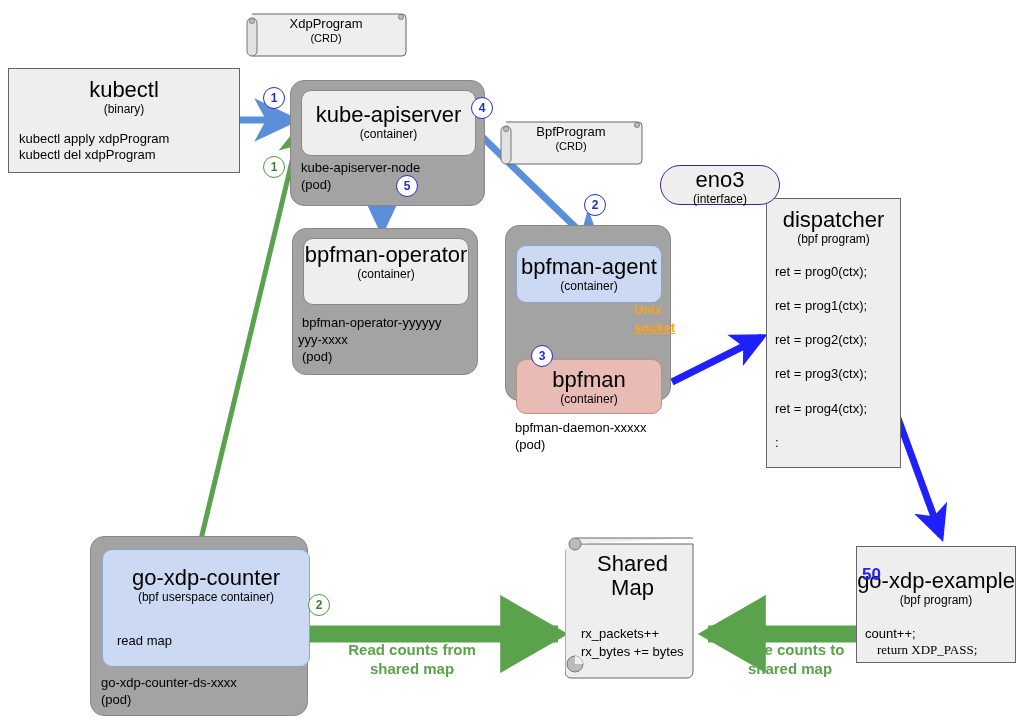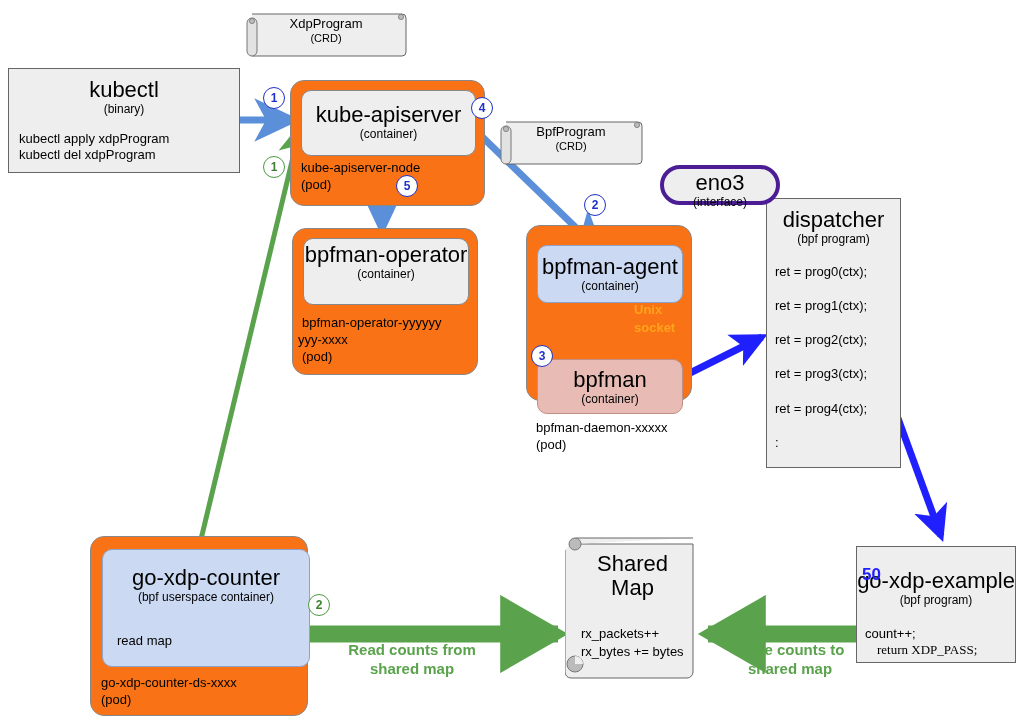--- a/index.html
+++ b/index.html
@@ -2,26 +2,26 @@
 <html><head>
 <meta charset="utf-8">
 <style>
   html,body{margin:0;padding:0;background:#ffffff;}
   body{font-family:"Liberation Sans","DejaVu Sans",sans-serif;}
   #stage{position:relative;width:1027px;height:725px;overflow:hidden;background:#fff;}
   .box{position:absolute;box-sizing:border-box;}
   
   .rect{background:#eeeeee;border:1px solid #666666;}
   
-  .pod{background:#f97316;border:1px solid #888888;border-radius:14px;}
+  .pod{background:#a3a3a3;border:1px solid #888888;border-radius:14px;}
   
   .cont{background:#eeeeee;border:1px solid #888888;border-radius:10px;}
   .cont.blue{background:#ccd9f2;border-color:#8aa4cc;}
   .cont.pink{background:#e8bcb4;border-color:#c08f86;}
-  .rounded{background:#eeeeee;border:4px solid #4c1d95;border-radius:20px;}
+  .rounded{background:#eeeeee;border:1px solid #4c1d95;border-radius:20px;}
   .title{font-size:22px;color:#000;text-align:center;line-height:1.1;}
   .sub{font-size:12px;color:#000;text-align:center;line-height:1.2;}
   .label{font-size:13px;color:#000;line-height:1.25;}
   .small{font-size:11px;color:#000;line-height:1.25;}
   .podlabel{position:absolute;font-size:13px;color:#000;line-height:1.22;}
   .ctr{position:absolute;border-radius:50%;box-sizing:border-box;
        display:flex;align-items:center;justify-content:center;
        font-size:12px;font-weight:bold;background:#ffffff;width:22px;height:22px;}
   .ctr.blue{border:1.6px solid #2030c8;color:#2030c8;}
   .ctr.green{border:1.6px solid #4c9a3f;color:#3f7f33;}
@@ -140,21 +140,21 @@
   <div class="box pod" style="left:292px;top:228px;width:186px;height:147px;">
     <div class="box cont" style="left:10px;top:9px;width:166px;height:67px;">
       <div class="title" style="margin-top:4px;">bpfman-operator</div>
       <div class="sub">(container)</div>
     </div>
     <div class="podlabel" style="left:9px;top:86px;">bpfman-operator-yyyyyy</div>
     <div class="podlabel" style="left:5px;top:103px;">yyy-xxxx</div>
     <div class="podlabel small" style="left:9px;top:120px;">(pod)</div>
   </div>
 
-  <div class="box pod" style="left:526px;top:225px;width:166px;height:176px;">
+  <div class="box pod" style="left:505px;top:225px;width:166px;height:176px;">
     <div class="box cont blue" style="left:10px;top:19px;width:146px;height:58px;">
       <div class="title" style="margin-top:9px;">bpfman-agent</div>
       <div class="sub">(container)</div>
     </div>
     <div class="box cont pink" style="left:10px;top:133px;width:146px;height:55px;">
       <div class="title" style="margin-top:8px;">bpfman</div>
       <div class="sub">(container)</div>
     </div>
     <div class="podlabel" style="left:9px;top:194px;">bpfman-daemon-xxxxx</div>
     <div class="podlabel small" style="left:9px;top:211px;">(pod)</div>
@@ -212,21 +212,21 @@
 
   <div class="ctr blue" style="left:263px;top:87px;">1</div>
   <div class="ctr green" style="left:263px;top:156px;">1</div>
   <div class="ctr blue" style="left:471px;top:97px;">4</div>
   <div class="ctr blue" style="left:584px;top:194px;">2</div>
   <div class="ctr blue" style="left:396px;top:175px;">5</div>
   <div class="ctr blue" style="left:531px;top:345px;">3</div>
   <div class="ctr green" style="left:308px;top:594px;">2</div>
 
   <div class="olabel" style="left:634px;top:302px;">Unix</div>
-  <div class="olabel" style="left:634px;top:320px;">socket</div>
+  <div class="olabel" style="left:634px;top:320px;text-decoration:underline;">socket</div>
 
   <div class="glabel" style="left:298px;top:641px;width:228px;">Read counts from</div>
   <div class="glabel" style="left:298px;top:660px;width:228px;">shared map</div>
 
   <div class="glabel" style="left:700px;top:641px;width:180px;">Write counts to</div>
   <div class="glabel" style="left:700px;top:660px;width:180px;">shared map</div>
 
 </div>
 
 </body></html>

